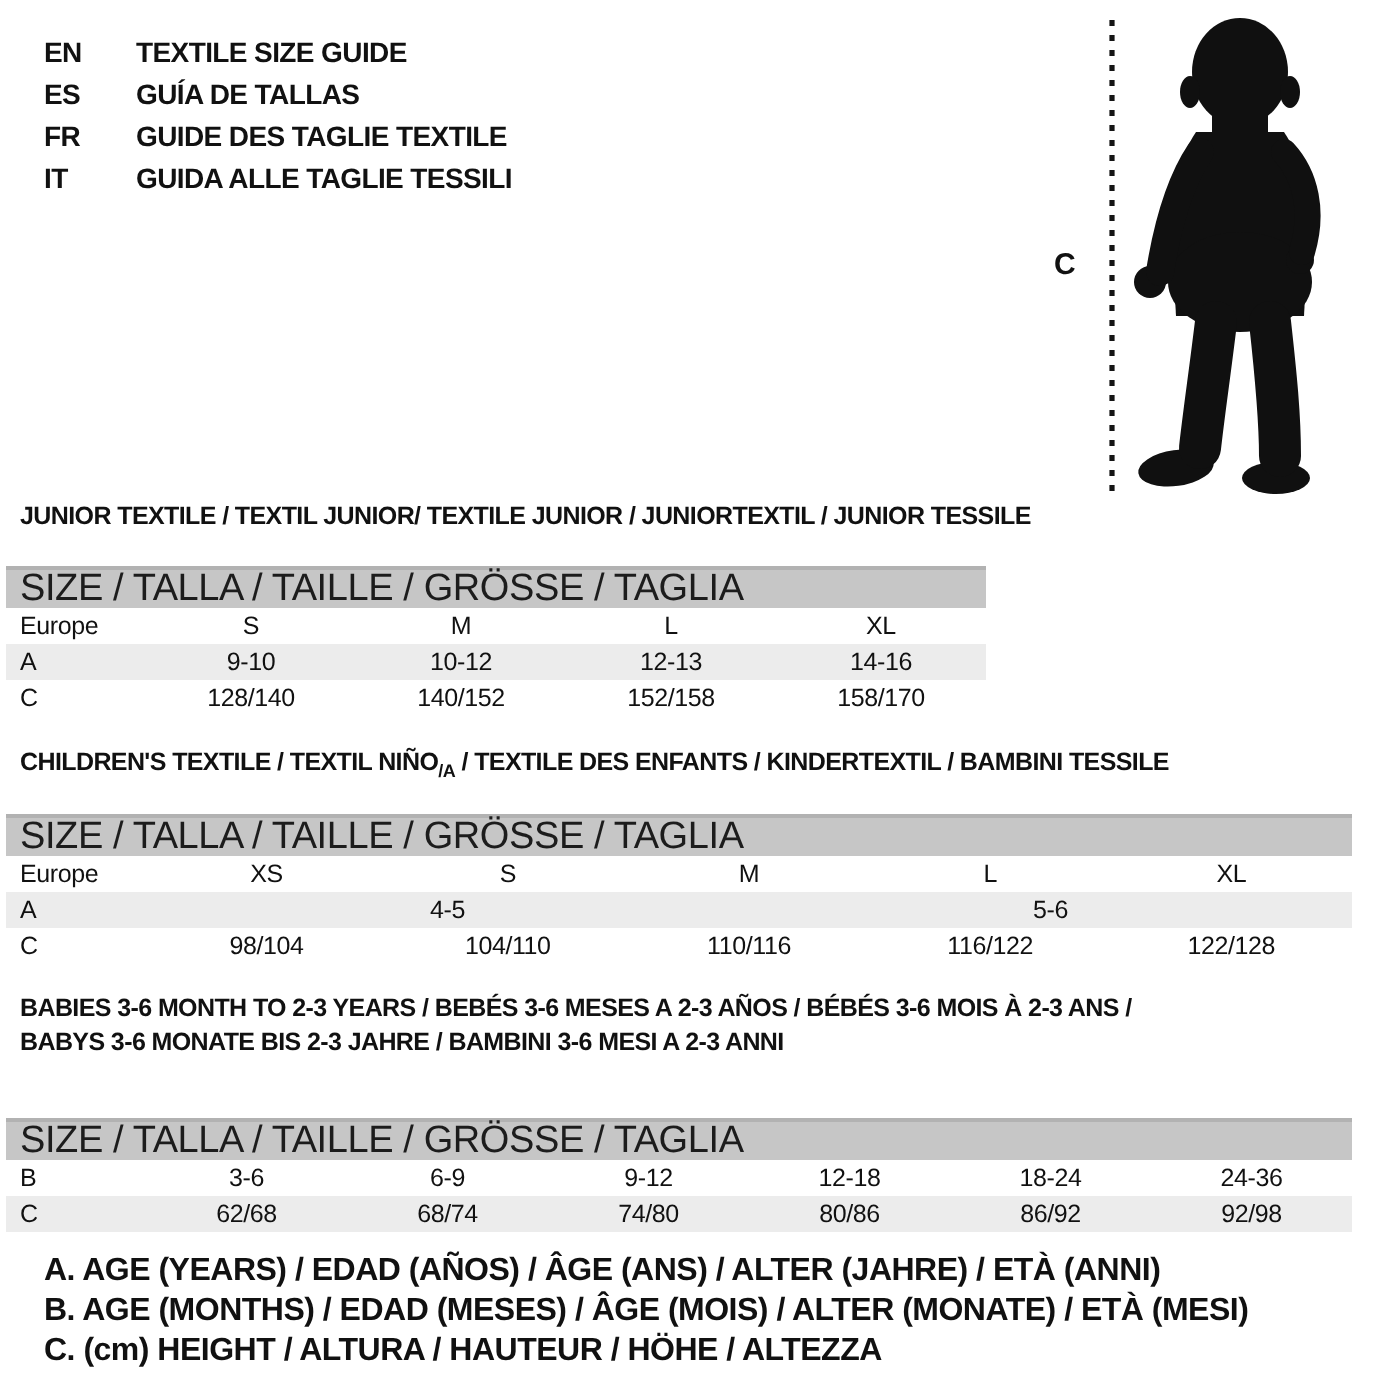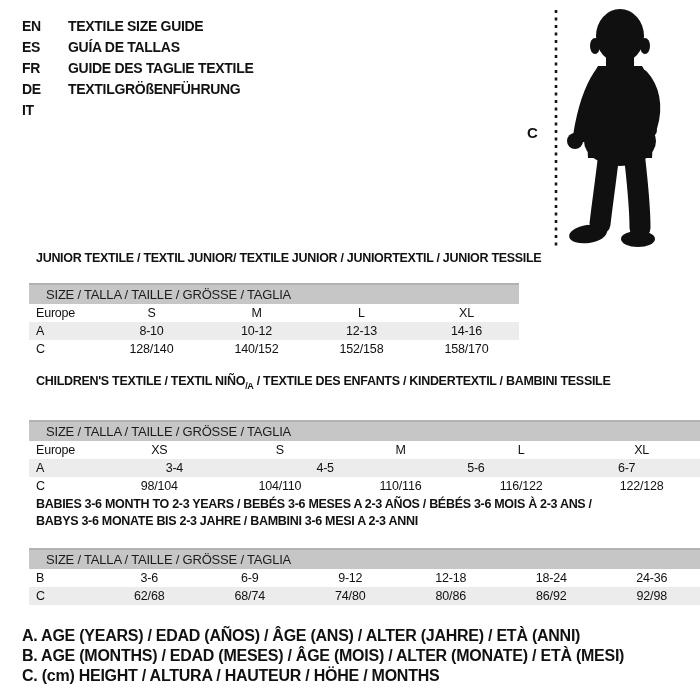--- a/index.html
+++ b/index.html
@@ -15,31 +15,31 @@
   .lang-row{display:flex;height:21px;line-height:21px;font-size:14px;font-weight:bold;letter-spacing:-0.3px;}
   .lang-code{width:46px;}
   .lang-title{white-space:nowrap;}
 
   
   .figure{position:absolute;left:520px;top:0;width:180px;height:250px;}
   .c-label{position:absolute;left:7px;top:124px;font-size:15px;font-weight:bold;}
   .figure svg{position:absolute;left:30px;top:6px;}
 
   
-  .size-section{position:absolute;left:29px;}
+  .size-section{position:absolute;left:3px;}
   #section-0{top:250px;width:490px;}
   #section-1{top:373px;width:673px;}
   #section-2{top:496px;width:673px;}
   .sec-title{font-weight:bold;font-size:12.5px;line-height:17px;letter-spacing:-0.3px;margin:0 0 0 7px;white-space:nowrap;}
   .sec-title sub{font-size:9px;}
   #section-0 .titles{margin-bottom:16px;}
-  #section-1 .titles{margin-bottom:25px;}
-  #section-2 .titles{margin-bottom:18px;}
+  #section-1 .titles{margin-bottom:12px;}
+  #section-2 .titles{margin-bottom:29px;}
   .size-bar{background:#c6c6c6;border-top:2px solid #b2b2b2;height:19px;line-height:19px;
-    padding-left:17px;font-size:13px;color:#1c1c1c;letter-spacing:-0.2px;}
+    padding-left:7px;font-size:19px;color:#1c1c1c;letter-spacing:-0.2px;}
   .trow{display:flex;height:18px;line-height:18px;font-size:12.5px;letter-spacing:-0.2px;}
   .trow.shaded{background:#ececec;}
   .tlabel{width:70px;padding-left:7px;box-sizing:border-box;}
   .tcell{flex:1;text-align:center;}
 
   
   .notes{position:absolute;left:22px;top:626px;}
   .note-line{font-size:16px;font-weight:bold;line-height:20px;letter-spacing:-0.25px;white-space:nowrap;}
 </style>
 </head>
@@ -54,25 +54,22 @@
     </div>
     <div class="lang-row">
       <span class="lang-code">ES</span>
       <span class="lang-title">GUÍA DE TALLAS</span>
     </div>
     <div class="lang-row">
       <span class="lang-code">FR</span>
       <span class="lang-title">GUIDE DES TAGLIE TEXTILE</span>
     </div>
     <div class="lang-row">
-      <span class="lang-code">DE</span>
-      <span class="lang-title">TEXTILGRÖßENFÜHRUNG</span>
-    </div>
-    <div class="lang-row">
       <span class="lang-code">IT</span>
+      <span class="lang-title">GUIDA ALLE TAGLIE TESSILI</span>
     </div>
   </div>
 
   <div class="figure">
     <span class="c-label">C</span>
     <svg width="148" height="242" viewBox="0 0 148 242" aria-hidden="true">
       <g>
         <line x1="6" y1="4" x2="6" y2="240" stroke="#151515" stroke-width="2.6" stroke-dasharray="3 4.5"></line>
       </g>
       <g fill="#101010" stroke="none">
@@ -103,21 +100,21 @@
       <div class="size-bar">SIZE / TALLA / TAILLE / GRÖSSE / TAGLIA</div>
       <div class="trow">
         <div class="tlabel">Europe</div>
         <div class="tcell">S</div>
         <div class="tcell">M</div>
         <div class="tcell">L</div>
         <div class="tcell">XL</div>
       </div>
       <div class="trow shaded">
         <div class="tlabel">A</div>
-        <div class="tcell">8-10</div>
+        <div class="tcell">9-10</div>
         <div class="tcell">10-12</div>
         <div class="tcell">12-13</div>
         <div class="tcell">14-16</div>
       </div>
       <div class="trow">
         <div class="tlabel">C</div>
         <div class="tcell">128/140</div>
         <div class="tcell">140/152</div>
         <div class="tcell">152/158</div>
         <div class="tcell">158/170</div>
@@ -131,24 +128,22 @@
       <div class="trow">
         <div class="tlabel">Europe</div>
         <div class="tcell">XS</div>
         <div class="tcell">S</div>
         <div class="tcell">M</div>
         <div class="tcell">L</div>
         <div class="tcell">XL</div>
       </div>
       <div class="trow shaded">
         <div class="tlabel">A</div>
-        <div class="tcell">3-4</div>
         <div class="tcell">4-5</div>
         <div class="tcell">5-6</div>
-        <div class="tcell">6-7</div>
       </div>
       <div class="trow">
         <div class="tlabel">C</div>
         <div class="tcell">98/104</div>
         <div class="tcell">104/110</div>
         <div class="tcell">110/116</div>
         <div class="tcell">116/122</div>
         <div class="tcell">122/128</div>
       </div>
     </section>
@@ -174,16 +169,16 @@
         <div class="tcell">74/80</div>
         <div class="tcell">80/86</div>
         <div class="tcell">86/92</div>
         <div class="tcell">92/98</div>
       </div>
     </section>
 
   <div class="notes">
     <div class="note-line">A. AGE (YEARS) / EDAD (AÑOS) / ÂGE (ANS) / ALTER (JAHRE) / ETÀ (ANNI)</div>
     <div class="note-line">B. AGE (MONTHS) / EDAD (MESES) / ÂGE (MOIS) / ALTER (MONATE) / ETÀ (MESI)</div>
-    <div class="note-line">C. (cm) HEIGHT / ALTURA / HAUTEUR / HÖHE / MONTHS</div>
+    <div class="note-line">C. (cm) HEIGHT / ALTURA / HAUTEUR / HÖHE / ALTEZZA</div>
   </div>
 
 </div>
 
 </body></html>

